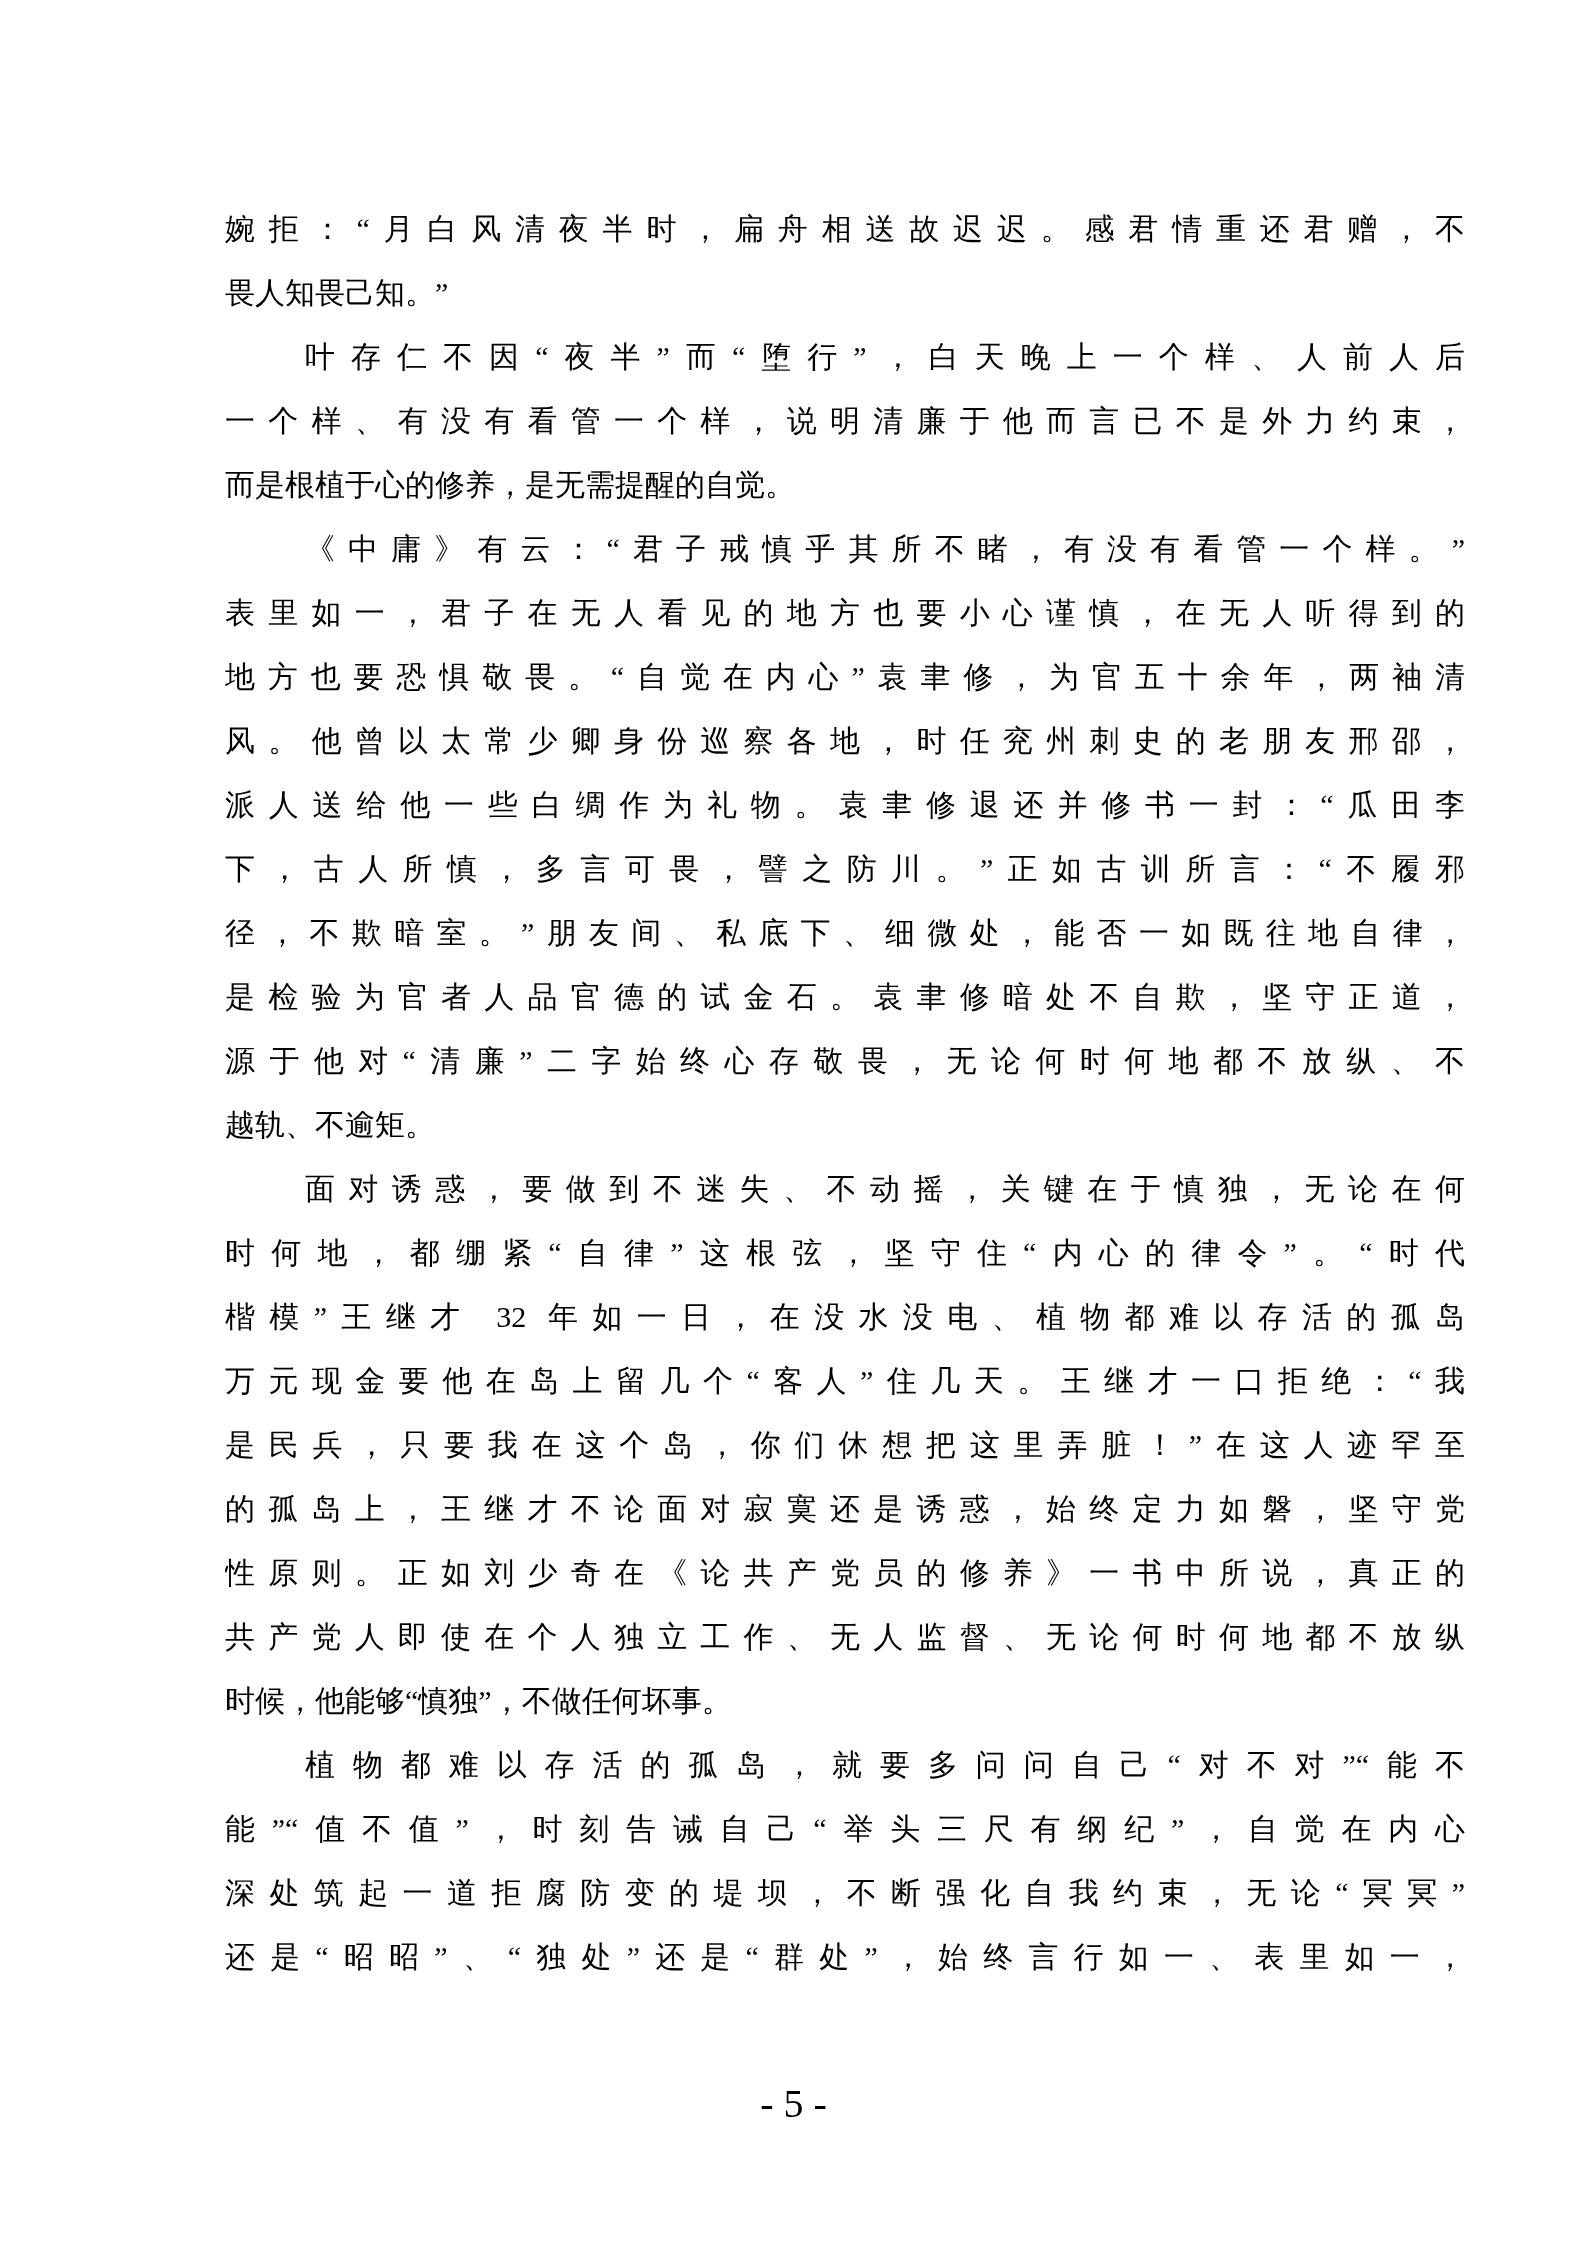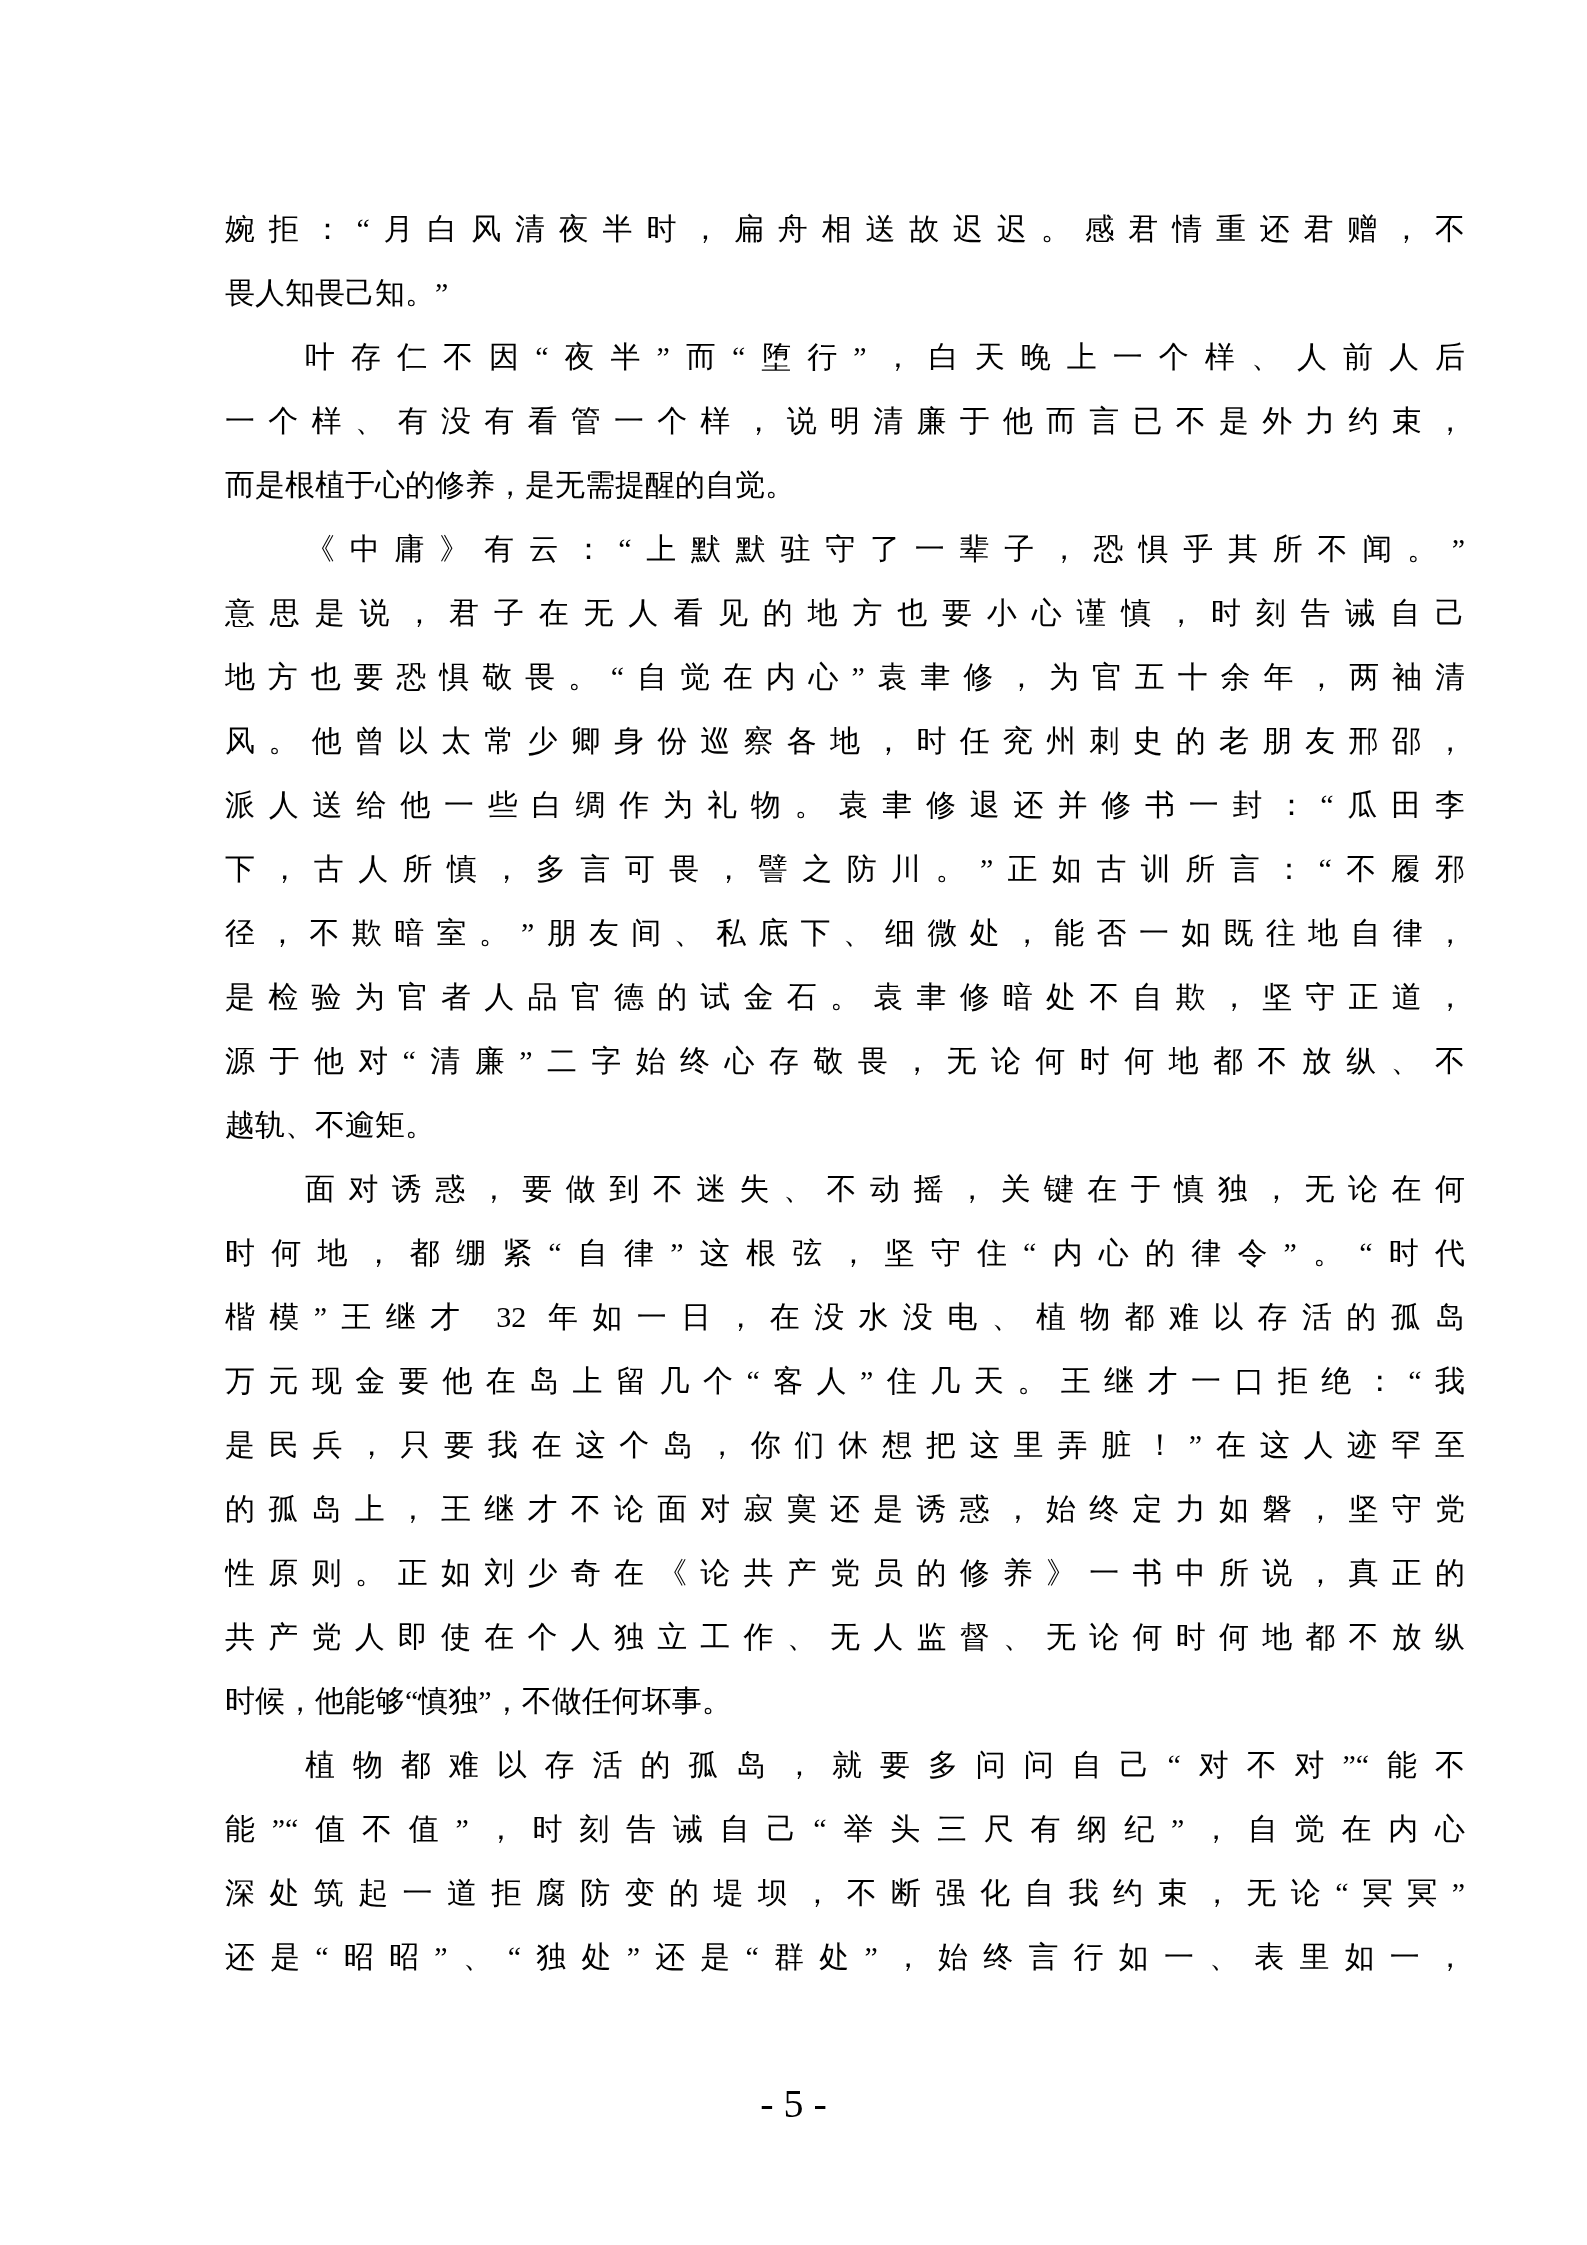--- a/index.html
+++ b/index.html
@@ -56,22 +56,22 @@
 </head>
 <body>
 
 <div class="page">
   <div class="text-block">
     <div class="line full">婉拒：“月白风清夜半时，扁舟相送故迟迟。感君情重还君赠，不</div>
     <div class="line short">畏人知畏己知。”</div>
     <div class="line full indent">叶存仁不因“夜半”而“堕行”，白天晚上一个样、人前人后</div>
     <div class="line full">一个样、有没有看管一个样，说明清廉于他而言已不是外力约束，</div>
     <div class="line short">而是根植于心的修养，是无需提醒的自觉。</div>
-    <div class="line full indent">《中庸》有云：“上默默驻守了一辈子，恐惧乎其所不闻。”</div>
-    <div class="line full">意思是说，君子在无人看见的地方也要小心谨慎，时刻告诫自己</div>
+    <div class="line full indent">《中庸》有云：“君子戒慎乎其所不睹，有没有看管一个样。”</div>
+    <div class="line full">表里如一，君子在无人看见的地方也要小心谨慎，在无人听得到的</div>
     <div class="line full">地方也要恐惧敬畏。“自觉在内心”袁聿修，为官五十余年，两袖清</div>
     <div class="line full">风。他曾以太常少卿身份巡察各地，时任兖州刺史的老朋友邢邵，</div>
     <div class="line full">派人送给他一些白绸作为礼物。袁聿修退还并修书一封：“瓜田李</div>
     <div class="line full">下，古人所慎，多言可畏，譬之防川。”正如古训所言：“不履邪</div>
     <div class="line full">径，不欺暗室。”朋友间、私底下、细微处，能否一如既往地自律，</div>
     <div class="line full">是检验为官者人品官德的试金石。袁聿修暗处不自欺，坚守正道，</div>
     <div class="line full">源于他对“清廉”二字始终心存敬畏，无论何时何地都不放纵、不</div>
     <div class="line short">越轨、不逾矩。</div>
     <div class="line full indent">面对诱惑，要做到不迷失、不动摇，关键在于慎独，无论在何</div>
     <div class="line full">时何地，都绷紧“自律”这根弦，坚守住“内心的律令”。“时代</div>

